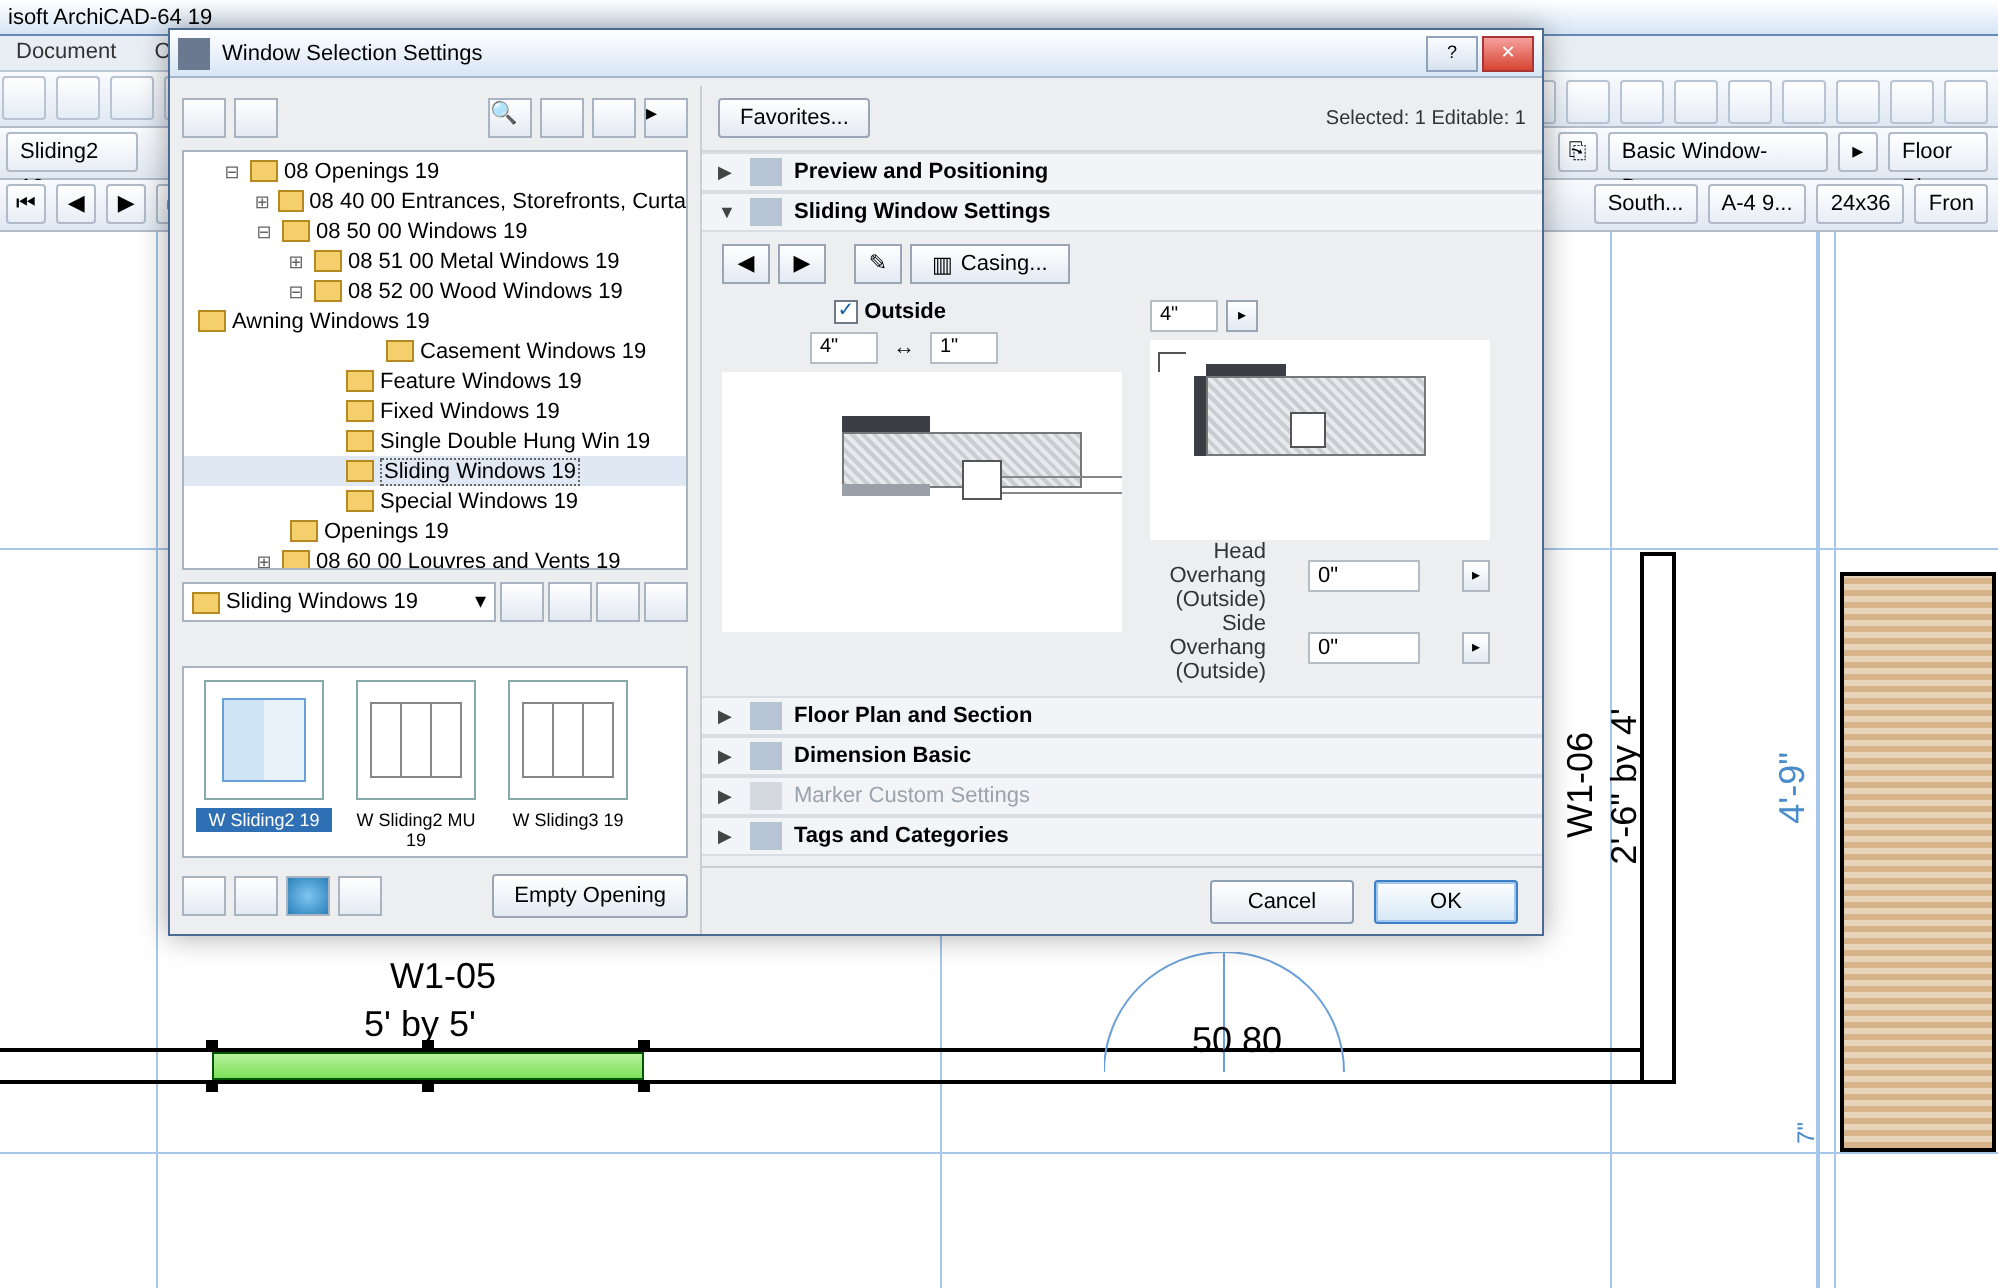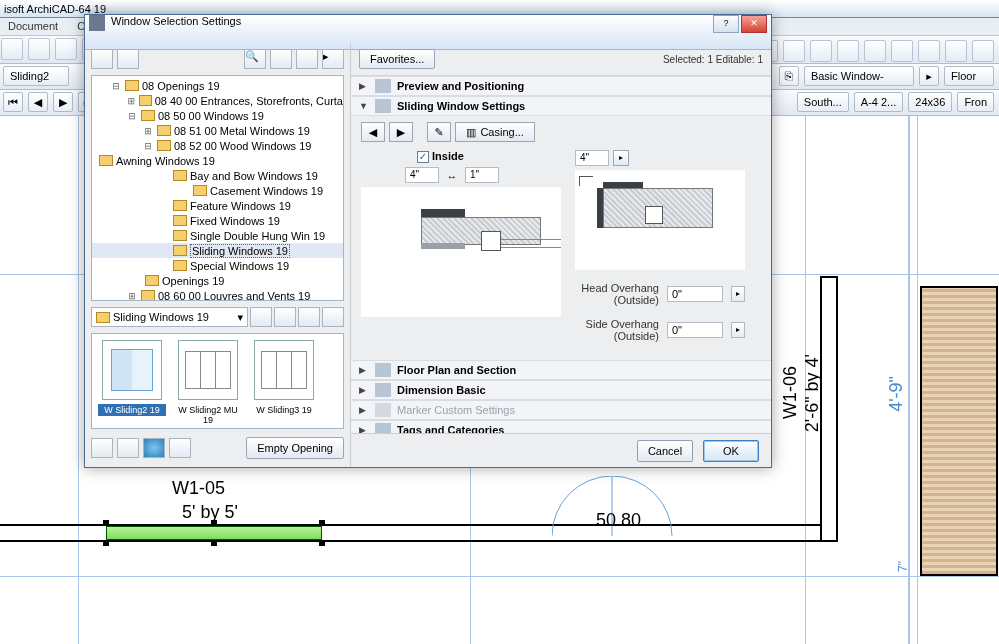--- a/index.html
+++ b/index.html
@@ -38,22 +38,22 @@
   .handle { position:absolute; width:6px; height:6px; background:#000; }
 
   .dim-lbl { position:absolute; font-size:18px; color:#000; }
   .dim-lbl.small { font-size:12px; }
   .vlabel { writing-mode:vertical-rl; transform:rotate(180deg); }
 
   
   .dialog { position:absolute; left:84px; top:14px; width:688px; height:454px;
             border:1px solid #4b6a94; background:#eceef0;
             box-shadow:0 0 14px rgba(0,0,0,0.35); }
-  .dlg-title { height:35px; background:linear-gradient(#fff,#d7e5f5);
-               border-bottom:1px solid #a5b7cf; display:flex; align-items:flex-start; padding:0 4px; }
+  .dlg-title { height:24px; background:linear-gradient(#fff,#d7e5f5);
+               border-bottom:1px solid #a5b7cf; display:flex; align-items:center; padding:0 4px; }
   .dlg-title .ico { width:16px; height:16px; background:#6a7890; margin-right:6px; }
   .dlg-title .spacer { flex:1; }
   .winbtn { width:26px; height:18px; border:1px solid #8fa3bd; margin-left:2px;
             background:linear-gradient(#fafcff,#d7e2ef); text-align:center; line-height:14px; font-size:9px;}
   .winbtn.close { background:linear-gradient(#f5a09c,#d64531); color:#fff; border-color:#a33; }
 
   .dlg-body { position:absolute; top:28px; left:0; right:0; bottom:0; display:flex; }
 
   .leftcol { width:266px; border-right:1px solid #c9ced5; display:flex; flex-direction:column; padding:6px; }
   .lc-top { height:22px; display:flex; gap:4px; margin-bottom:4px; }
@@ -61,21 +61,21 @@
   .treewrap { flex:1; border:1px solid #a9b4c2; background:#fff; overflow:auto; padding:2px 0; }
   .tree-row { display:flex; align-items:center; height:15px; white-space:nowrap; padding-left:4px; }
   .tw { width:12px; text-align:center; color:#666; font-size:9px; cursor:pointer; }
   .fld { width:14px; height:11px; background:#f4cf6b; border:1px solid #b58a20; margin:0 3px; }
   .tree-row.sel { background:#e0e8f3; }
   .tree-row.sel span.lbl { border:1px dotted #666; padding:0 1px; }
 
   .lc-path { height:22px; display:flex; gap:2px; margin-top:6px; }
   .lc-path .box { flex:1; border:1px solid #a9b4c2; background:#fff; height:20px; line-height:18px; padding:0 4px; display:flex; align-items:center;}
   .lc-path .box .fld { margin-left:0; }
-  .thumbs { height:96px; border:1px solid #a9b4c2; background:#fff; margin-top:4px; display:flex; gap:8px; padding:6px; }
+  .thumbs { height:96px; border:1px solid #a9b4c2; background:#fff; margin-top:20px; display:flex; gap:8px; padding:6px; }
   .thumb { width:68px; text-align:center; }
   .thumb .pv { width:60px; height:60px; border:1px solid #8aa; background:#fff; margin:0 auto 4px; position:relative; }
   .thumb.sel .cap { background:#2f6fb3; color:#fff; }
   .thumb .cap { font-size:9px; padding:1px 2px; }
 
   .lc-bottom { height:26px; display:flex; align-items:center; gap:4px; margin-top:6px; }
   .lc-bottom .sp { flex:1; }
   .empty-btn { height:22px; padding:0 10px; border:1px solid #9aa6b5;
                background:linear-gradient(#fff,#e3eaf2); border-radius:2px; }
 
@@ -105,29 +105,29 @@
   .chk { width:12px; height:12px; border:1px solid #6e7a88; display:inline-block; vertical-align:middle;
          text-align:center; line-height:10px; font-size:10px; background:#fff; }
   .chk.on::after { content:"✓"; color:#1a60a8; }
   .fieldbox { display:inline-block; border:1px solid #b4bcc6; background:#fff; height:16px; line-height:14px;
               padding:0 4px; min-width:34px; font-size:10px; }
   .diagram { height:130px; border:0; background:#fff; position:relative; margin-top:4px; }
   .dg-wall { position:absolute; background:repeating-linear-gradient(45deg,#c9cdd2 0 2px,#e7eaed 2px 4px); border:1px solid #777; }
   .dg-frame { position:absolute; background:#3b3f44; }
   .dg-sill  { position:absolute; background:#9aa0a7; }
 
-  .ovh-row { display:flex; align-items:center; gap:8px; margin:12px 0; font-size:10px; }
+  .ovh-row { display:flex; align-items:center; gap:21px; margin:0 0; font-size:10px; }
   .ovh-row .lab { flex:1; text-align:right; color:#333; }
   .ovh-row .val { width:56px; border:1px solid #b4bcc6; background:#fff; height:16px; line-height:14px; padding:0 4px; }
   .ovh-row .btn { width:14px; height:16px; border:1px solid #aeb7c2; background:linear-gradient(#fff,#e3eaf2); font-size:8px; text-align:center; line-height:14px;}
 
   .dlg-footer { position:absolute; bottom:0; left:266px; right:0; height:34px;
                 border-top:1px solid #c9ced5; display:flex; align-items:center; justify-content:flex-end;
                 gap:10px; padding:0 12px; background:#eceef0; }
-  .dlg-btn { width:56px; height:22px; border:1px solid #8fa0b5; background:linear-gradient(#fff,#e3eaf2);
+  .dlg-btn { width:72px; height:22px; border:1px solid #8fa0b5; background:linear-gradient(#fff,#e3eaf2);
              border-radius:2px; }
   .dlg-btn.primary { border:1px solid #3d7fc4; box-shadow:0 0 0 1px #9fc6ec inset;
                      background:linear-gradient(#fdfefe,#d6e7f6); }
 </style>
 </head>
 <body>
 
 <div class="app-title">
   <span>isoft ArchiCAD-64 19</span>
 </div>
@@ -163,21 +163,21 @@
   </span>
 </div>
 <div class="subbar sub2">
   <span class="pill small">⏮</span>
   <span class="pill small">◀</span>
   <span class="pill small">▶</span>
   <span class="pill small">⏭</span>
   <span class="pill">A-3 1...</span>
   <span style="position:absolute; right:4px; top:2px;">
     <span class="pill">South...</span>
-    <span class="pill">A-4 2...</span>
+    <span class="pill">A-4 9...</span>
     <span class="pill">24x36</span>
     <span class="pill">Fron</span>
   </span>
 </div>
 
 <div class="canvas">
   <div class="grid-v" style="left:78px"></div>
   <div class="grid-v" style="left:470px"></div>
   <div class="grid-v" style="left:805px"></div>
   <div class="grid-v" style="left:908px;border-left-width:2px"></div>
@@ -200,21 +200,21 @@
   <div class="handle" style="left:319px;top:404px"></div>
   <div class="handle" style="left:103px;top:424px"></div>
   <div class="handle" style="left:211px;top:424px"></div>
   <div class="handle" style="left:319px;top:424px"></div>
 
   <svg style="position:absolute;left:552px;top:360px;width:140px;height:70px">
     <path d="M0 60 A60 60 0 0 1 120 60" stroke="#6aa0d8" fill="none"></path>
     <line x1="60" y1="0" x2="60" y2="60" stroke="#6aa0d8"></line>
   </svg>
 
-  <div class="dim-lbl" style="left:172px;top:362px">W1-05</div>
+  <div class="dim-lbl" style="left:195px;top:362px">W1-05</div>
   <div class="dim-lbl" style="left:182px;top:386px">5' by 5'</div>
   <div class="dim-lbl" style="left:596px;top:394px">50 80</div>
 
   <div class="dim-lbl vlabel" style="left:780px;top:250px">W1-06</div>
   <div class="dim-lbl vlabel" style="left:802px;top:238px">2'-6" by 4'</div>
   <div class="dim-lbl vlabel" style="left:886px;top:260px;color:#4a8bca">4'-9"</div>
   <div class="dim-lbl vlabel small" style="left:896px;top:445px;color:#4a8bca">7"</div>
 </div>
 
 <div class="dialog">
@@ -261,24 +261,20 @@
             <span class="lbl">08 51 00 Metal Windows 19</span>
           </div>
         <div class="tree-row" style="padding-left:50px">
             <span class="tw">⊟</span>
             <div class="fld"></div>
             <span class="lbl">08 52 00 Wood Windows 19</span>
           </div>
         <div class="tree-row" style="">
             <div class="fld"></div>
             <span class="lbl">Awning Windows 19</span>
-          </div>
-        <div class="tree-row" style="padding-left:78px">
-            <div class="fld"></div>
-            <span class="lbl">Bay and Bow Windows 19</span>
           </div>
         <div class="tree-row" style="padding-left:98px">
             <div class="fld"></div>
             <span class="lbl">Casement Windows 19</span>
           </div>
         <div class="tree-row" style="padding-left:78px">
             <div class="fld"></div>
             <span class="lbl">Feature Windows 19</span>
           </div>
         <div class="tree-row" style="padding-left:78px">
@@ -387,21 +383,21 @@
           <div class="casing-btn">
             <span>▥</span>
             <span>Casing...</span>
           </div>
         </div>
 
         <div class="diag-area">
           <div class="diag-left">
             <div style="margin-left:56px">
               <span class="chk on"></span>
-              <b>Inside</b>
+              <b>Outside</b>
             </div>
             <div style="display:flex;align-items:center;gap:6px;margin:4px 0 0 44px">
               <span class="fieldbox">4"</span>
               <span style="width:14px;text-align:center">↔</span>
               <span class="fieldbox">1"</span>
             </div>
             <div style="position:absolute;left:0;top:60px">
               <span class="fieldbox">1/2"</span>
             </div>
             <div class="diagram">

